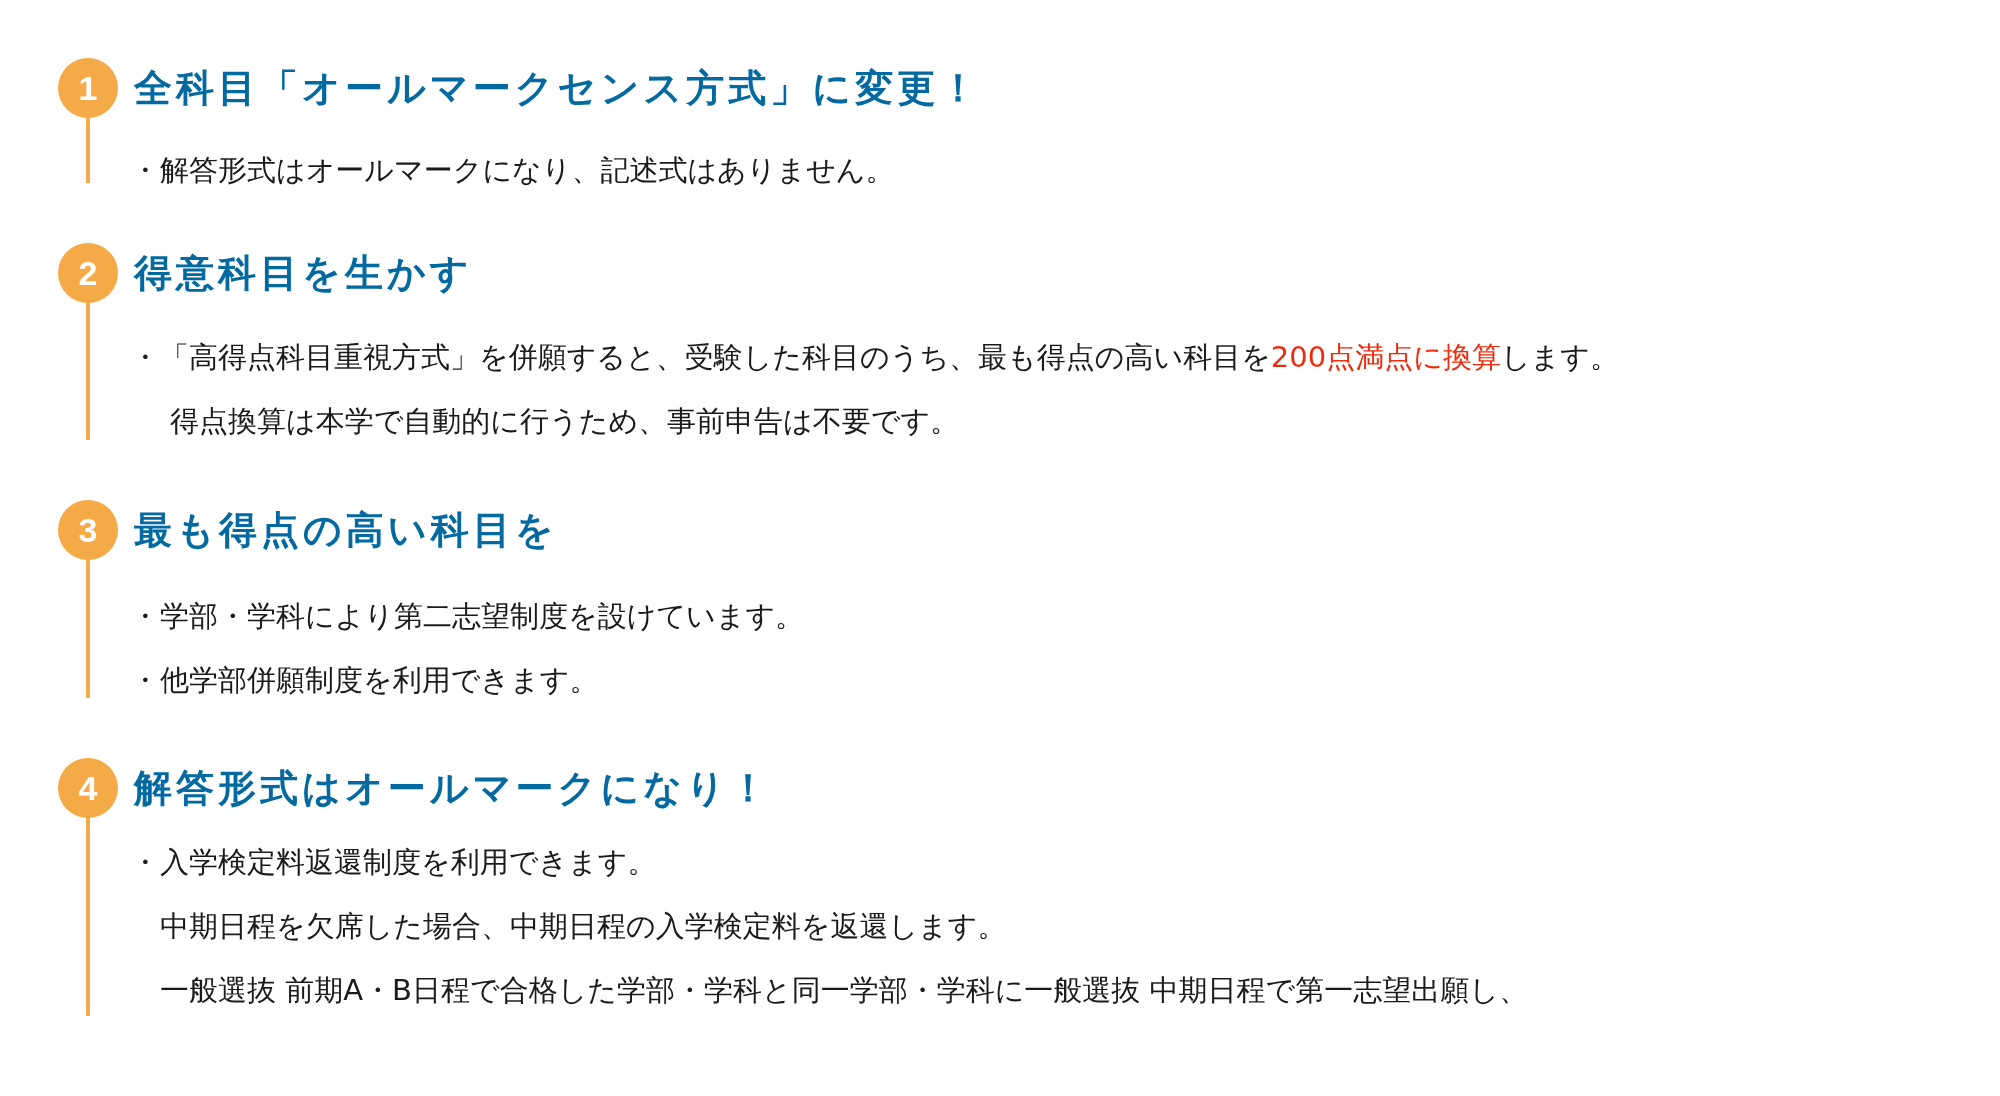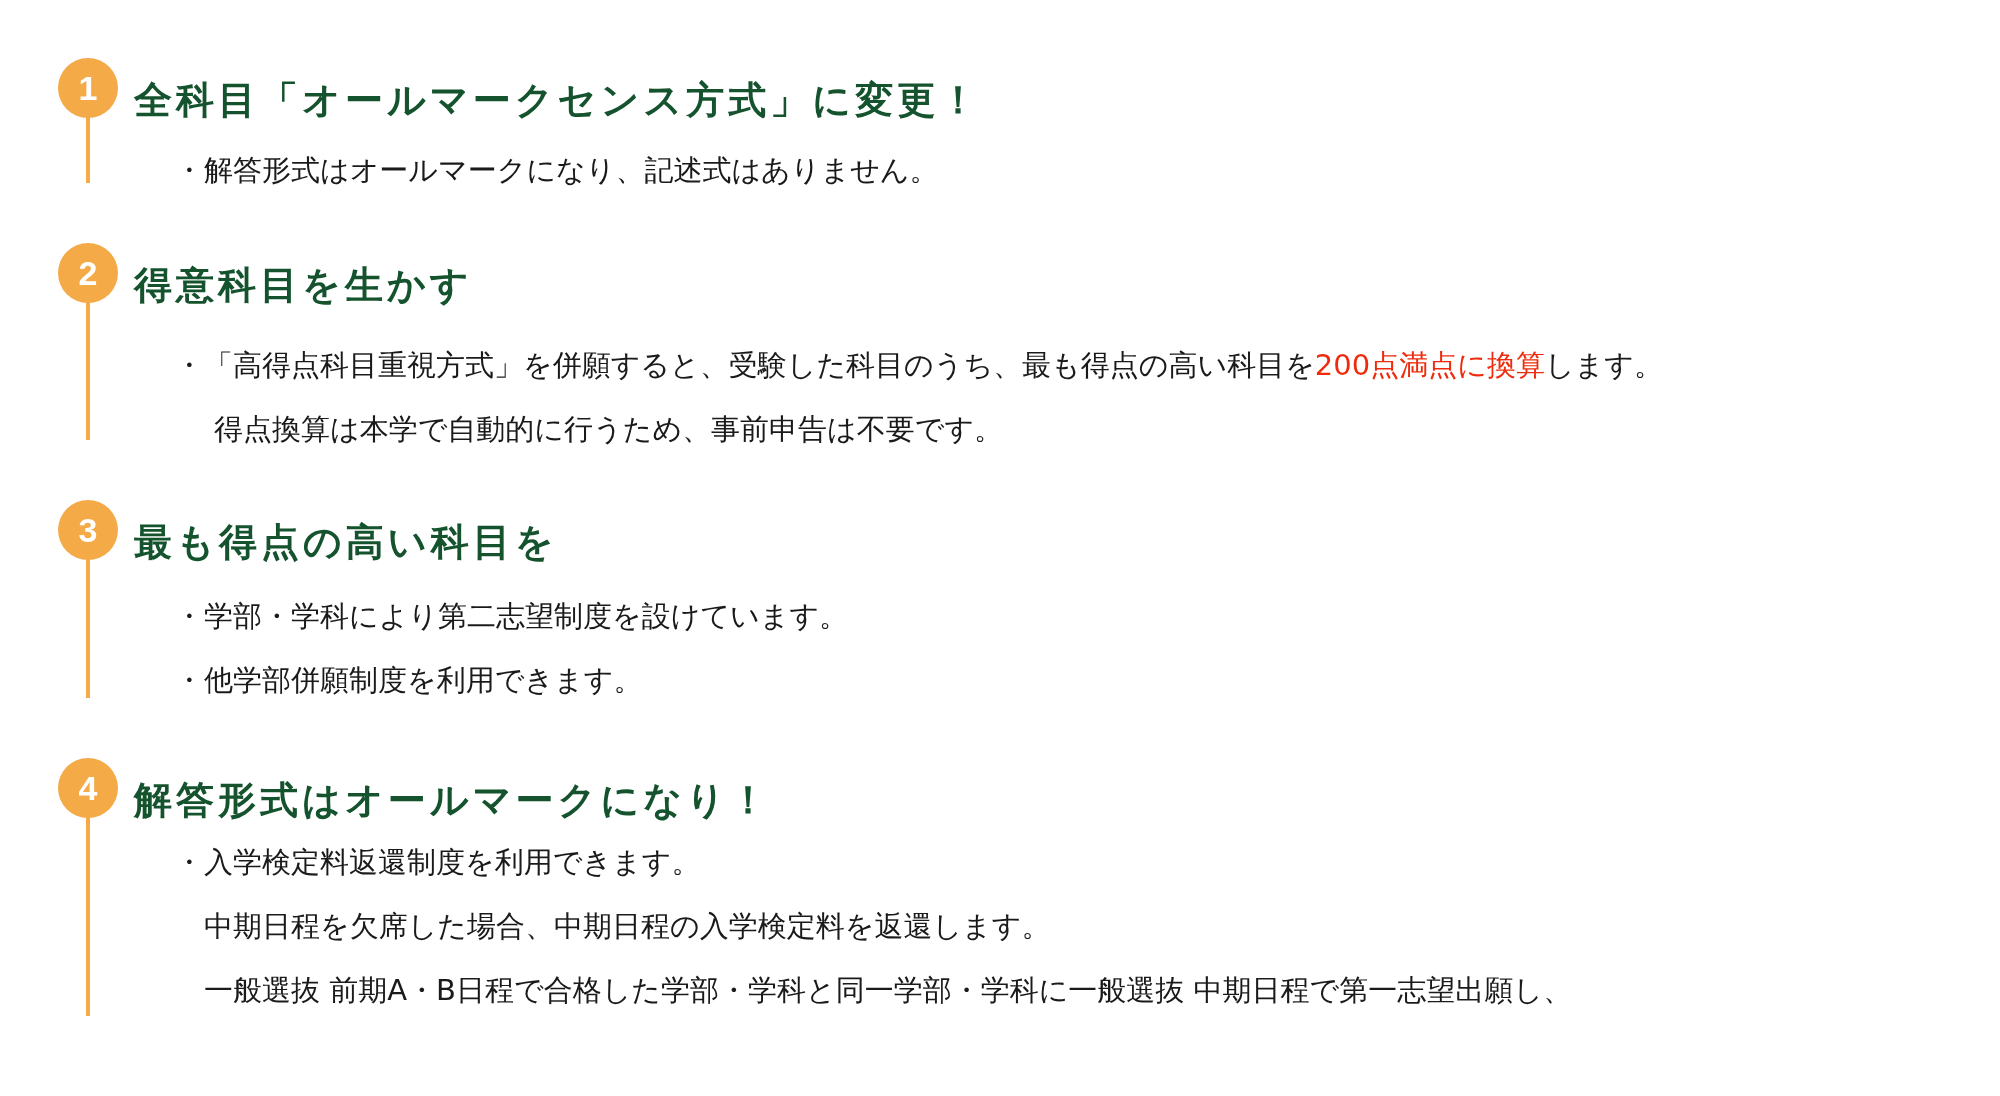--- a/index.html
+++ b/index.html
@@ -15,26 +15,26 @@
     background: #F5AA48; color: #ffffff;
     font-family: "Liberation Sans", sans-serif; font-weight: bold;
     font-size: 34px; line-height: 60px; text-align: center;
     z-index: 2;
   }
   .vline {
     position: absolute; left: 86px; top: 50px; width: 4px;
     background: #F5AA48; z-index: 1;
   }
   .title {
-    position: absolute; left: 134px; top: 16px;
-    font-size: 38px; font-weight: bold; color: #14532d;
+    position: absolute; left: 134px; top: 4px;
+    font-size: 38px; font-weight: bold; color: #0369a1;
     letter-spacing: 4px; white-space: nowrap; line-height: 52px;
   }
   .items { position: absolute; left: 130px; top: 0; }
-  .item { position: relative; white-space: nowrap; font-size: 29px; line-height: 64px; margin-left: 44px; }
+  .item { position: relative; white-space: nowrap; font-size: 29px; line-height: 64px; }
   .bullet { display: inline-block; width: 30px; text-align: center; }
   .cont { padding-left: 30px; }
   .hl { color: #EE2B0C; }
 </style>
 </head>
 <body>
 
 <div class="section" style="top:58px;">
   <div class="badge">1</div>
   <div class="vline" style="height:75px;"></div>
@@ -43,21 +43,21 @@
     <div class="item">
       <span class="bullet">・</span><span>解答形式はオールマークになり、記述式はありません。</span>
     </div>
   </div>
 </div>
 
 <div class="section" style="top:243px;">
   <div class="badge">2</div>
   <div class="vline" style="height:147px;"></div>
   <div class="title">得意科目を生かす</div>
-  <div class="items" style="top:90px;">
+  <div class="items" style="top:82px;">
     <div class="item">
       <span class="bullet">・</span><span>「高得点科目重視方式」を併願すると、受験した科目のうち、最も得点の高い科目を</span><span class="hl">200点満点に換算</span><span>します。</span>
     </div>
     <div class="item cont" style="padding-left:40px;">得点換算は本学で自動的に行うため、事前申告は不要です。</div>
   </div>
 </div>
 
 <div class="section" style="top:500px;">
   <div class="badge">3</div>
   <div class="vline" style="height:148px;"></div>

